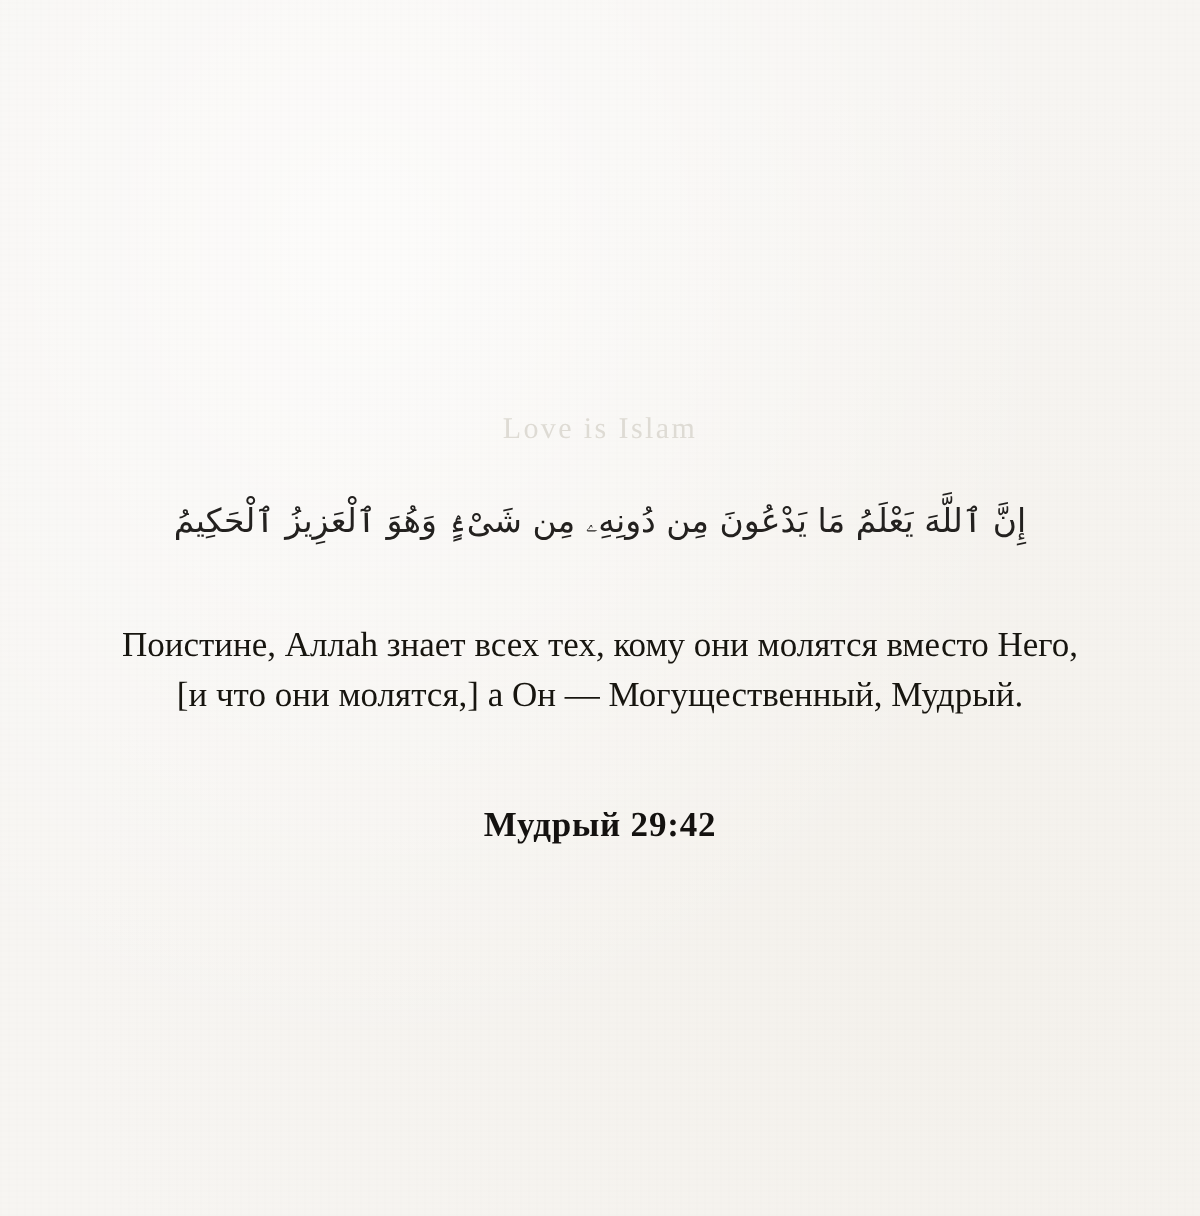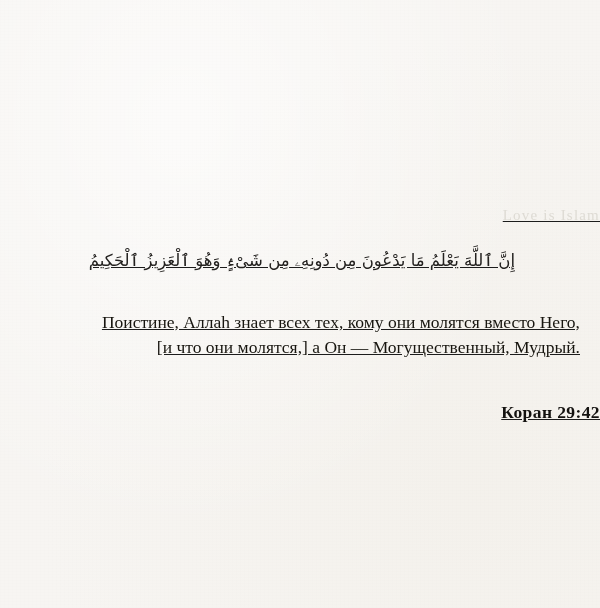--- a/index.html
+++ b/index.html
@@ -32,22 +32,21 @@
     opacity: 0.55;
     background-image:
       repeating-linear-gradient(0deg, rgba(0,0,0,0.010) 0px, rgba(0,0,0,0.010) 1px, rgba(255,255,255,0) 1px, rgba(255,255,255,0) 3px),
       repeating-linear-gradient(90deg, rgba(0,0,0,0.008) 0px, rgba(0,0,0,0.008) 1px, rgba(255,255,255,0) 1px, rgba(255,255,255,0) 4px);
   }
   .content {
     position: absolute;
     left: 0;
     right: 0;
     top: 208px;
-    text-align: right;
-    text-decoration: underline;
+    text-align: center;
   }
   .watermark {
     font-family: "Liberation Serif", serif;
     font-size: 15px;
     letter-spacing: 1.2px;
     color: #dedbd4;
     line-height: 1;
     margin-bottom: 22px;
     user-select: none;
   }
@@ -93,16 +92,16 @@
 
     <div class="watermark">Love is Islam</div>
 
     <div class="arabic">إِنَّ ٱللَّهَ يَعْلَمُ مَا يَدْعُونَ مِن دُونِهِۦ مِن شَىْءٍۢ وَهُوَ ٱلْعَزِيزُ ٱلْحَكِيمُ</div>
 
     <div class="translation">
       <span class="line">Поистине, Аллаh знает всех тех, кому они молятся вместо Него,</span>
       <span class="line">[и что они молятся,] а Он — Могущественный, Мудрый.</span>
     </div>
 
-    <div class="reference">Коран 29:42</div>
+    <div class="reference">Мудрый 29:42</div>
 
   </div>
 </div>
 
 </body></html>

